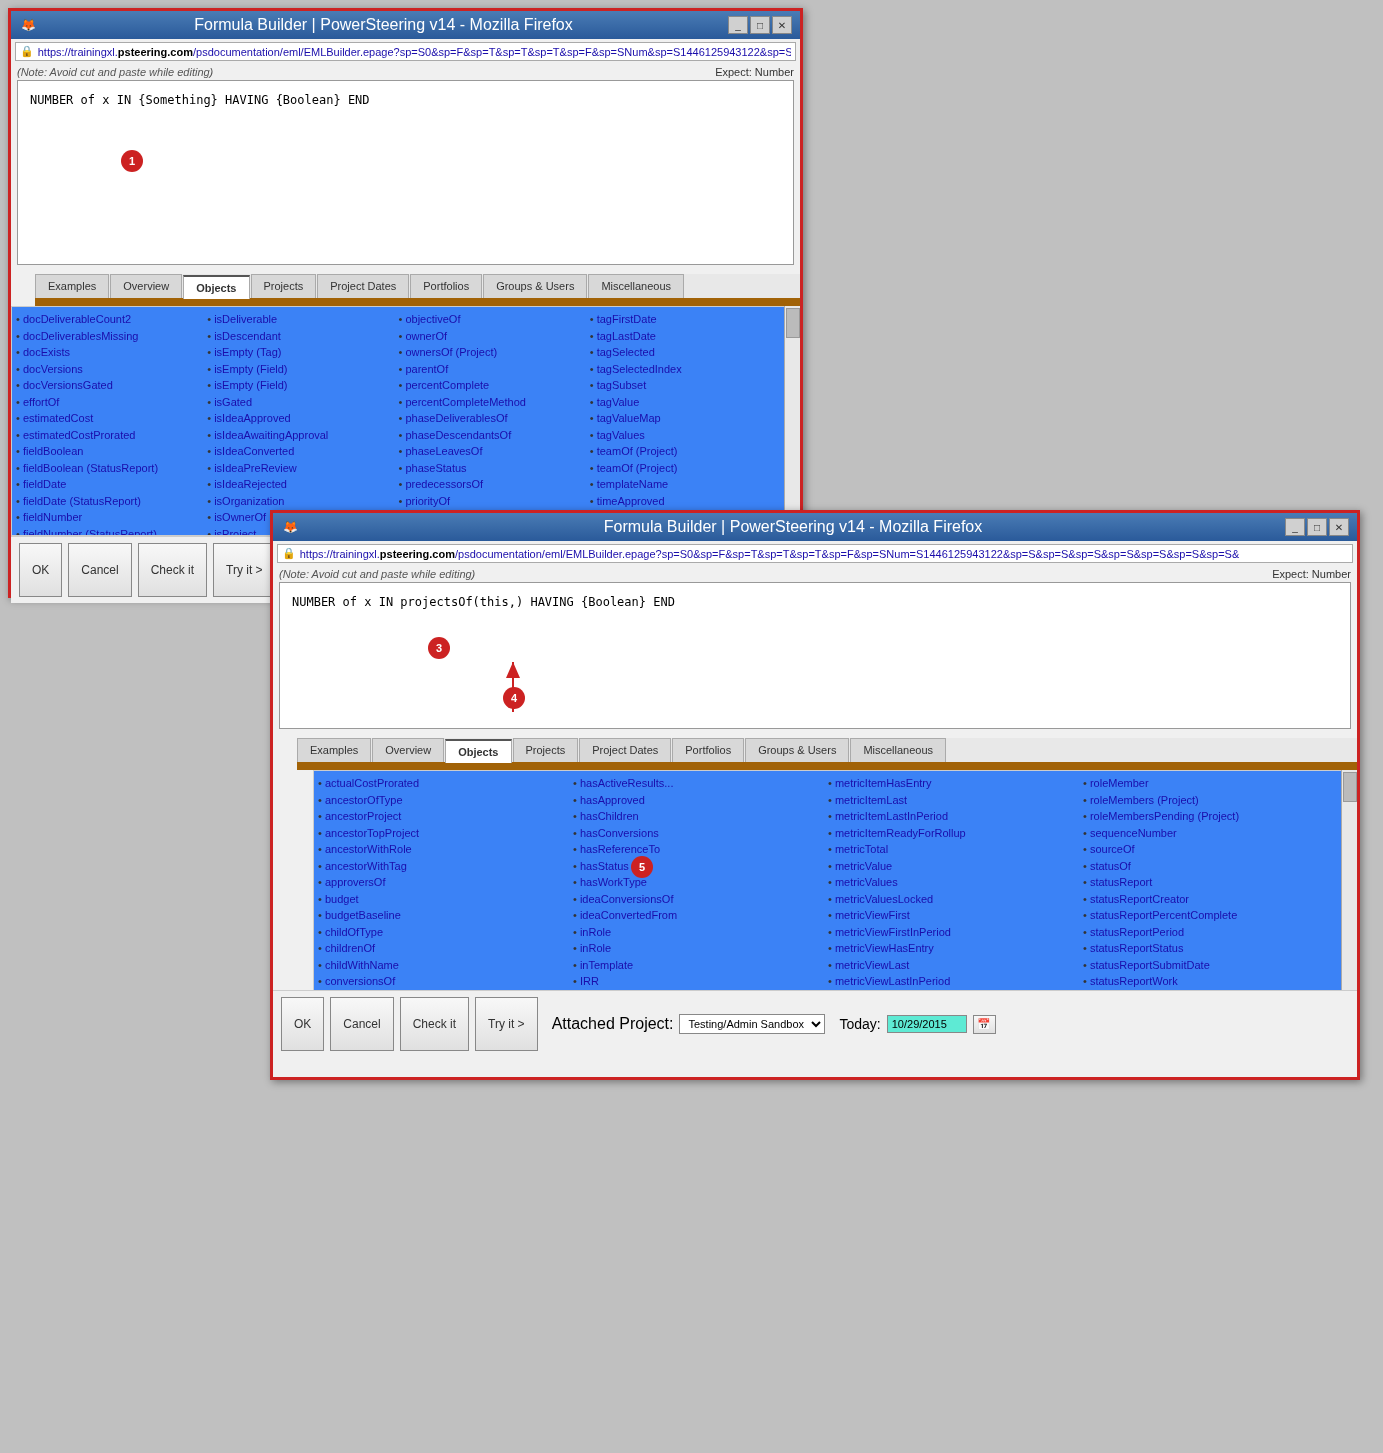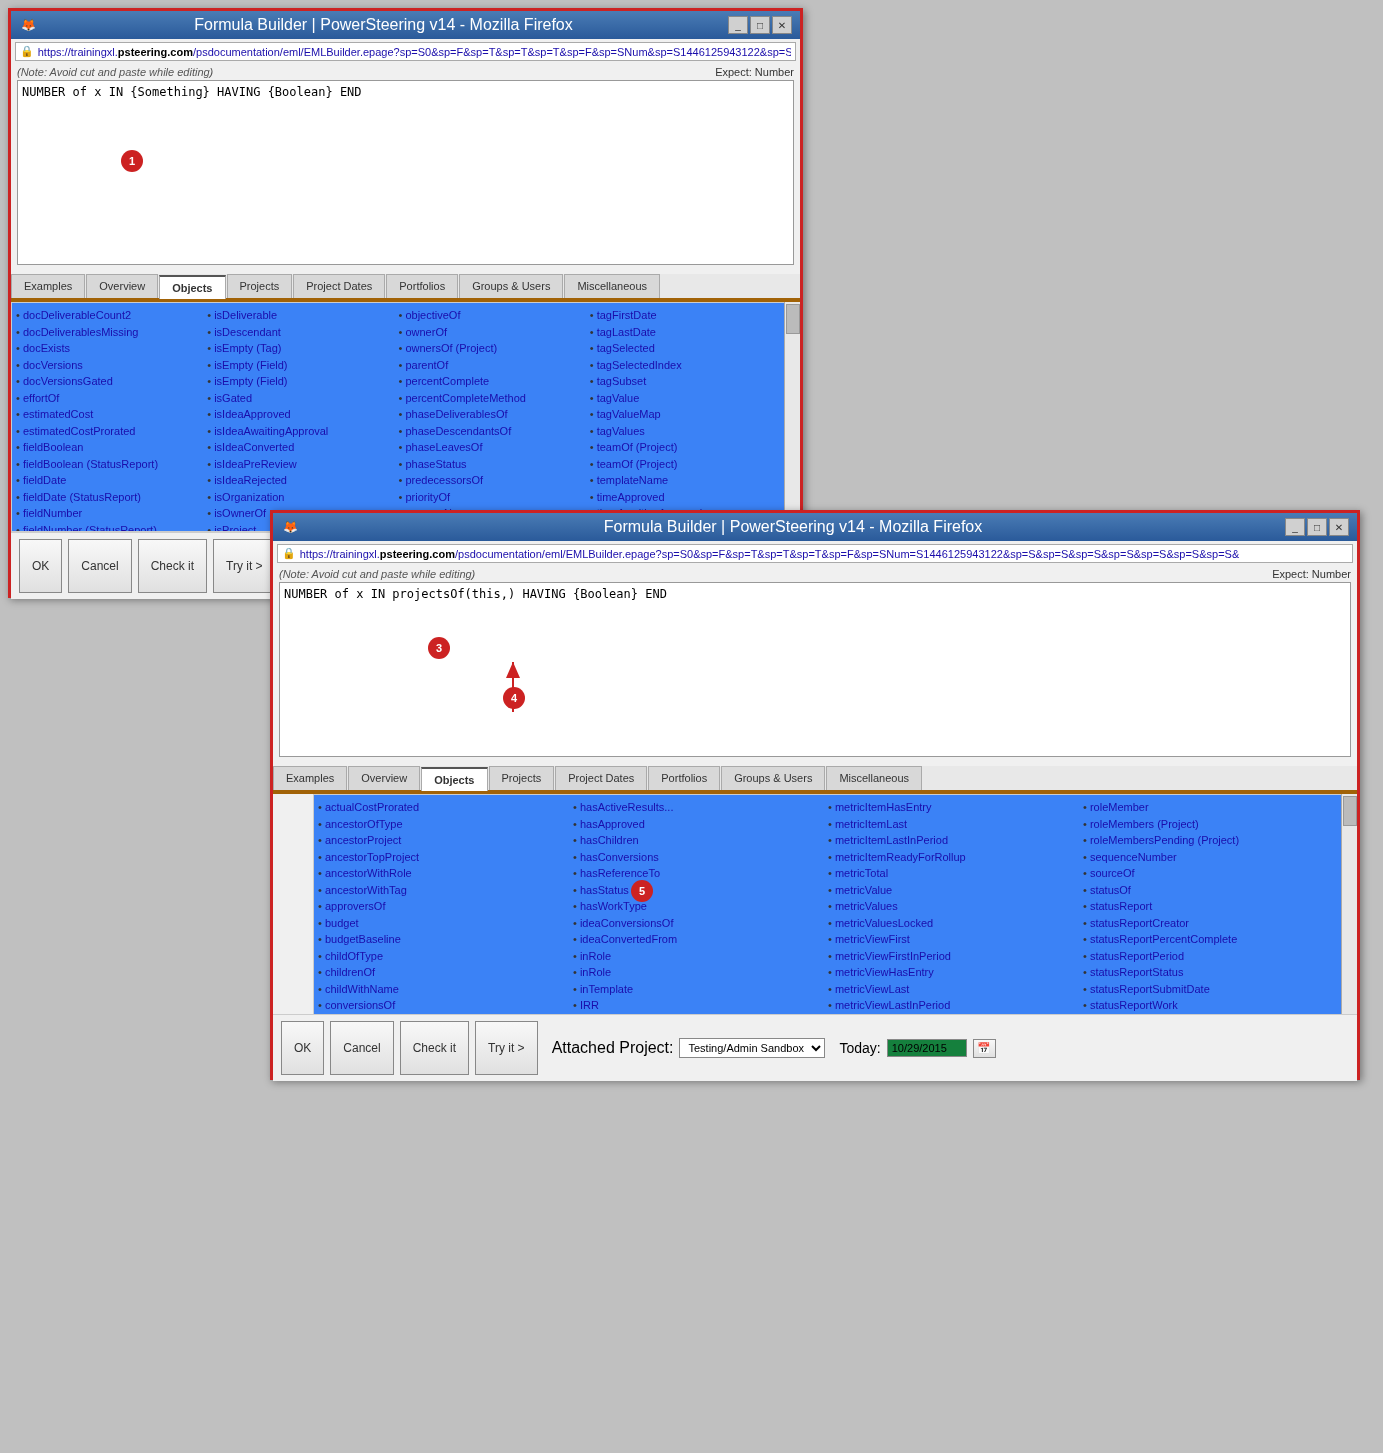--- a/index.html
+++ b/index.html
@@ -100,33 +100,34 @@
       color: #333;
       font-style: normal;
     }
 
     .formula-textarea {
       width: calc(100% - 12px);
       margin: 0 6px;
       height: 185px;
       border: 1px solid #999;
       background: white;
-      padding: 4px;
+      padding: 12px;
       font-family: monospace;
       font-size: 12px;
       resize: none;
       outline: none;
     }
 
     
     .tabs-bar {
       display: flex;
-      border-bottom: 4px solid #a16207;
+      border-bottom: 8px solid #a16207;
       margin-top: 6px;
       background: #e8e8e8;
+      margin-left: 24px;
     }
     .tab {
       padding: 5px 12px;
       border: 1px solid #aaa;
       border-bottom: none;
       background: #d8d8d8;
       cursor: pointer;
       font-size: 11px;
       color: #333;
       margin-right: 1px;
@@ -187,21 +188,21 @@
     .attached-select {
       padding: 2px 4px;
       font-size: 11px;
       border: 1px solid #888;
       background: white;
     }
     .date-input {
       padding: 2px 4px;
       font-size: 11px;
       border: 1px solid #888;
-      background: #15803d;
+      background: #5eead4;
       width: 80px;
     }
 
     
     .annotation {
       position: absolute;
       width: 22px;
       height: 22px;
       border-radius: 50%;
       background: #cc2222;
@@ -410,21 +411,21 @@
       <span>https://trainingxl.</span><span class="url-highlight">psteering.com</span><span>/psdocumentation/eml/EMLBuilder.epage?sp=S0&amp;sp=F&amp;sp=T&amp;sp=T&amp;sp=T&amp;sp=F&amp;sp=SNum=S1446125943122&amp;sp=S&amp;sp=S&amp;sp=S&amp;sp=S&amp;sp=S&amp;sp=S&amp;sp=S&amp;</span>
     </span>
   </div>
 
   <div class="note-bar">
     <span>(Note: Avoid cut and paste while editing)</span>
     <span class="expect">Expect: Number</span>
   </div>
 
   <div style="position:relative;">
-    <textarea class="formula-textarea" style="height: 175px;">NUMBER of x IN projectsOf(this,) HAVING {Boolean} END</textarea>
+    <textarea class="formula-textarea" style="height: 147px;">NUMBER of x IN projectsOf(this,) HAVING {Boolean} END</textarea>
     
     <div class="annotation" style="left:155px; top:55px;">3</div>
     
     <div class="annotation" style="left:230px; top:105px; background:#cc2222;">4</div>
     
     <svg style="position:absolute; left:200px; top:60px; pointer-events:none;" width="80" height="80">
       <defs>
         <marker id="arrowhead" markerWidth="8" markerHeight="7" refX="8" refY="3.5" orient="auto">
           <polygon points="0 0, 8 3.5, 0 7" fill="#cc2222"></polygon>
         </marker>

